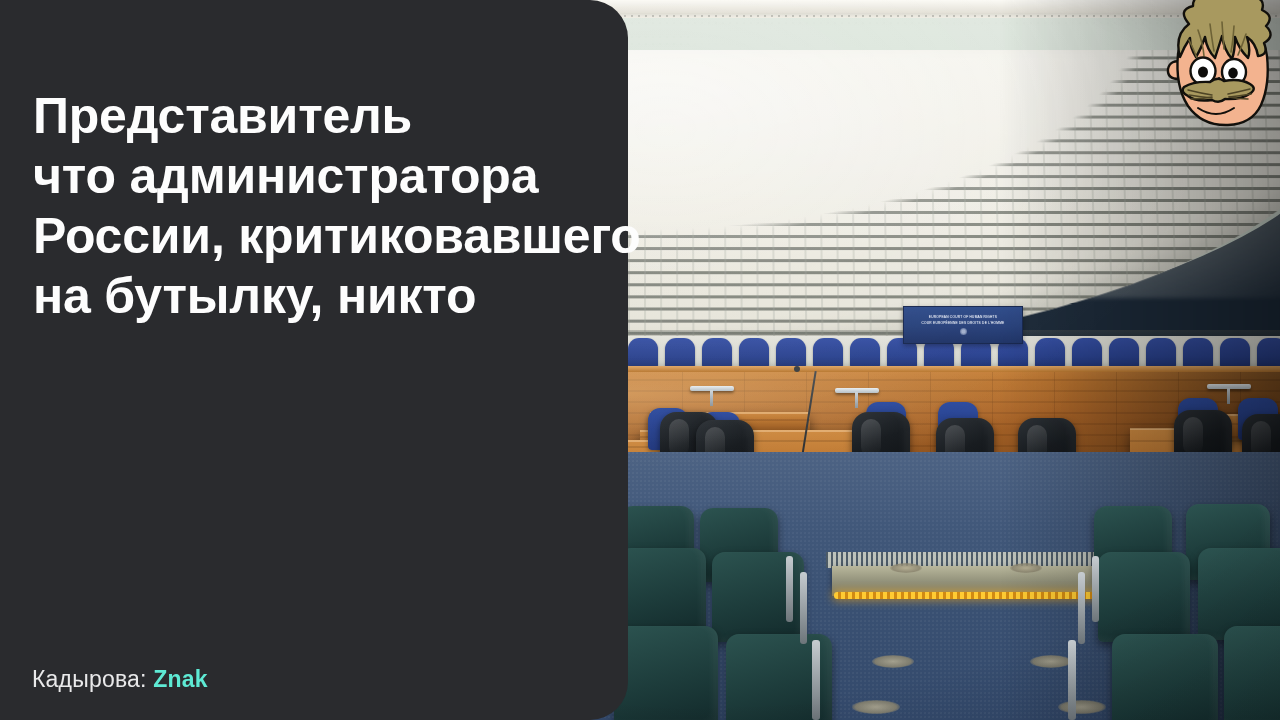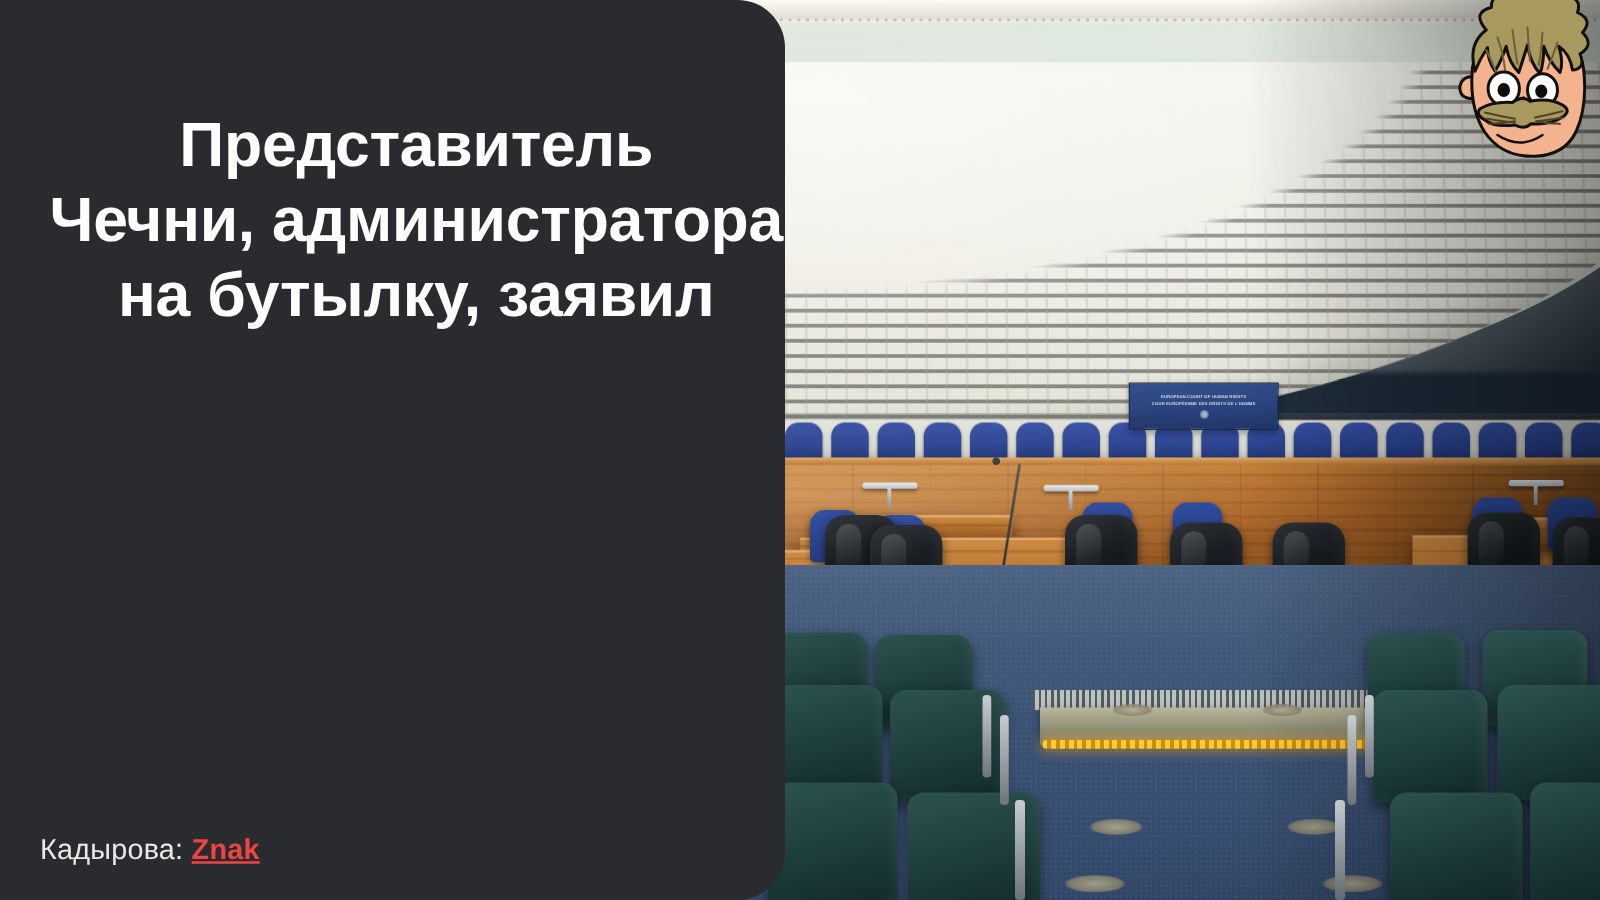--- a/index.html
+++ b/index.html
@@ -355,39 +355,39 @@
   .headline {
     position: absolute;
     left: 73px; top: 86px;
     width: 600px;
     color: #fdfdfd;
     font-size: 50px;
     font-weight: bold;
     line-height: 60px;
     letter-spacing: -0.2px;
   }
-  .headline .line { white-space: nowrap; display: block; text-align: center; }
+  .headline .line { white-space: nowrap; display: block; }
   .hl-mark {
     display: inline-block;
     background: #9c9163;
     color: #ffffff;
     border-radius: 11px;
     padding: 2px 14px 6px 14px;
     margin-left: -13px;
     line-height: 54px;
   }
 
   .source {
     position: absolute;
     left: 72px; top: 666px;
     font-size: 23px;
     color: #e9e9ea;
     letter-spacing: .2px;
   }
-  .source b { font-weight: bold; color: #ef4444; text-decoration: underline; }
+  .source b { font-weight: bold; color: #5eead4; }
 
   
   .avatar {
     position: absolute;
     left: 1158px; top: 8px;
     width: 118px; height: 120px;
     z-index: 8;
   }
   .avatar svg { display:block; width:118px; height:120px; overflow: visible; }
 </style>
@@ -548,22 +548,23 @@
     <div class="garm" style="left:812px;top:640px;width:8px;height:80px;"></div>
     <div class="garm" style="left:1068px;top:640px;width:8px;height:80px;"></div>
 
     <div class="photo-vignette"></div>
   </div>
 
   <div class="card">
 
     <div class="headline">
       <span class="line">Представитель</span>
-      <span class="line">Чечни, администратора</span>
-      <span class="line">на бутылку, заявил</span>
+      <span class="line">что администратора</span>
+      <span class="line">России, критиковавшего</span>
+      <span class="line">на бутылку, никто</span>
     </div>
 
     <div class="source">
       <span>Кадырова:</span>
       <b>Znak</b>
     </div>
   </div>
 
   <div class="avatar">
     <svg viewBox="0 0 118 120" xmlns="http://www.w3.org/2000/svg">

